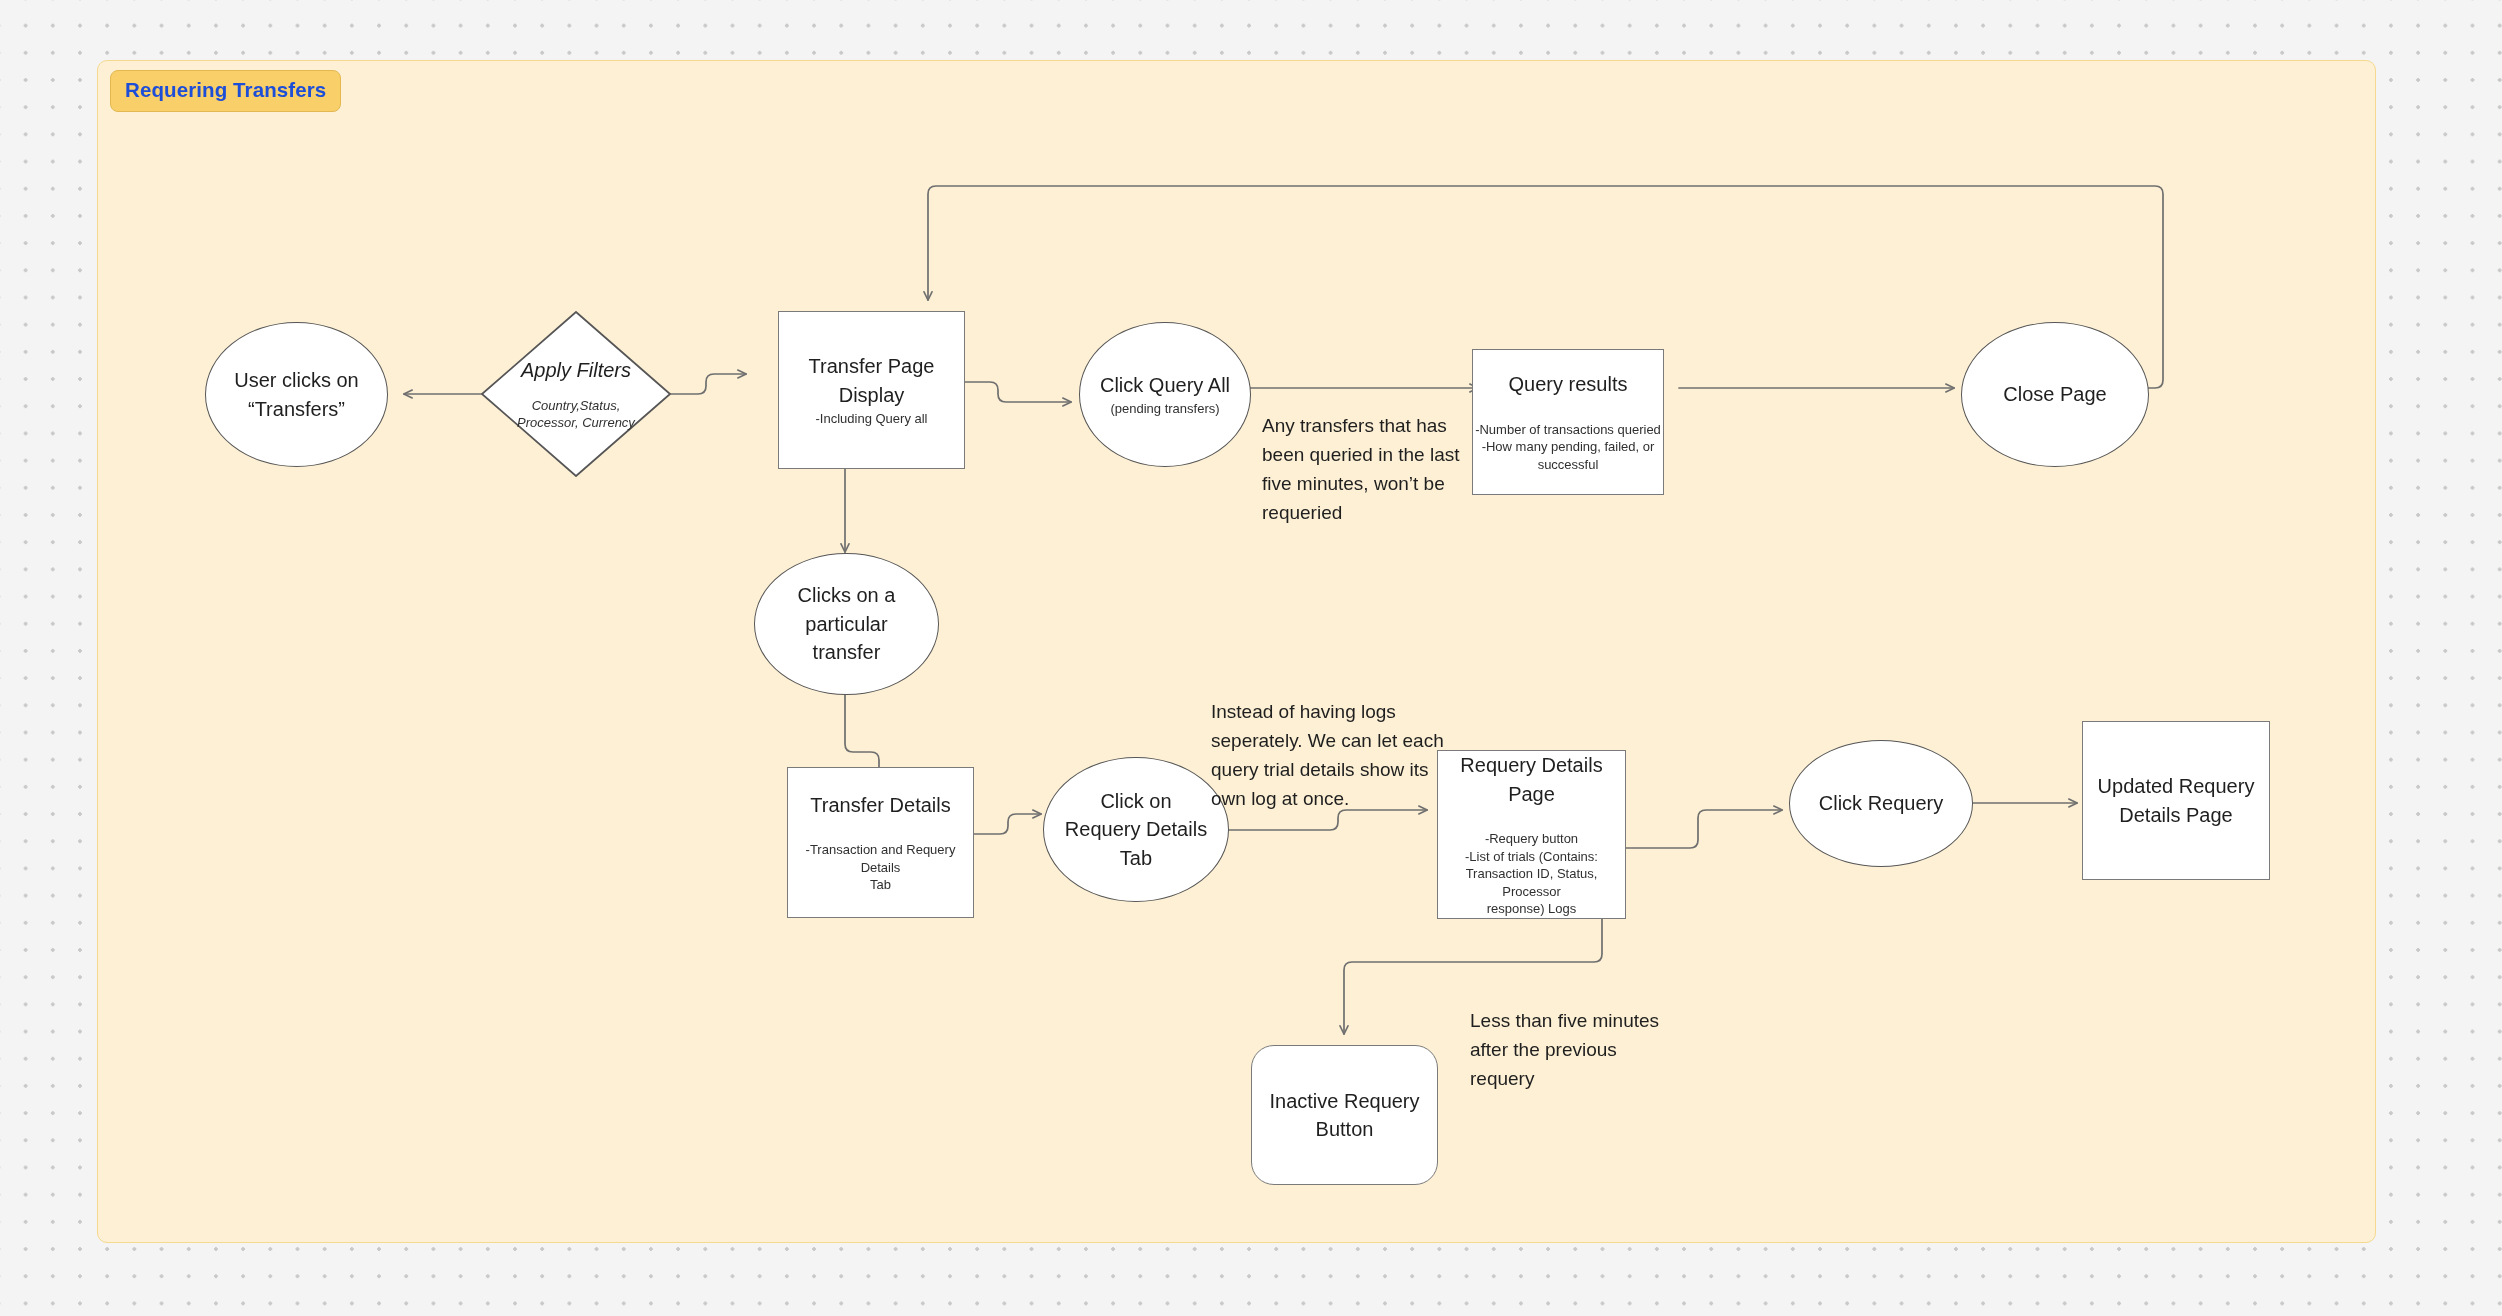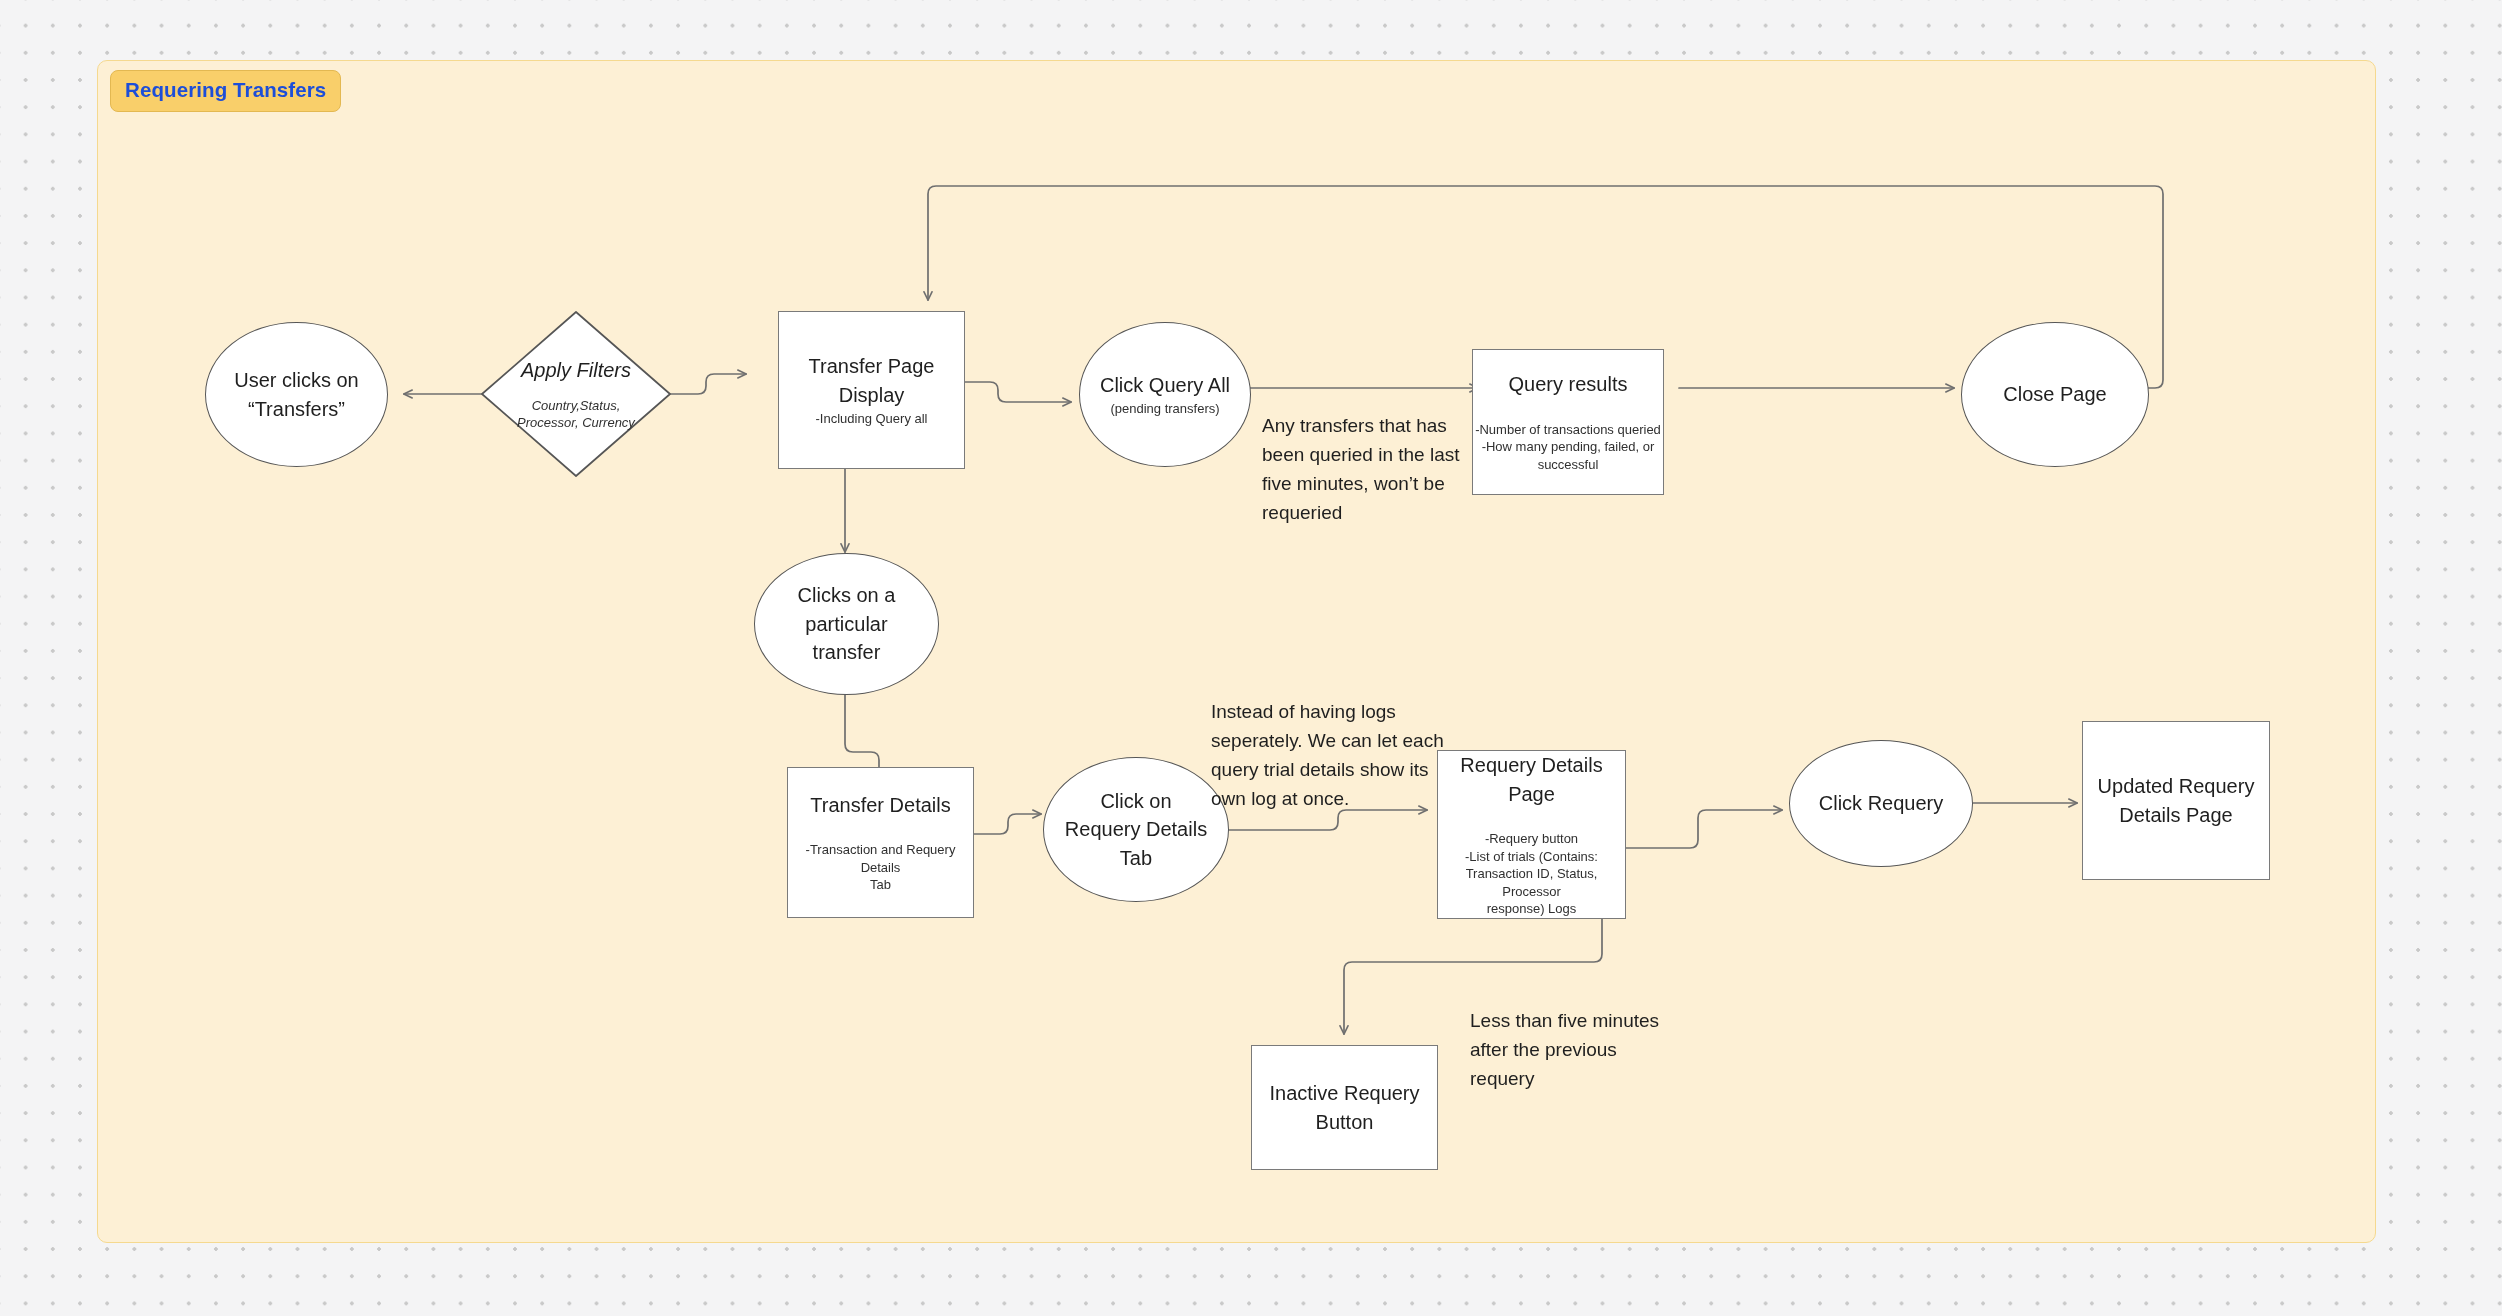--- a/index.html
+++ b/index.html
@@ -241,21 +241,21 @@
 
   <div class="node ellipse" style="left:1789px; top:740px; width:184px; height:127px;">
     <div class="node-title">Click Requery</div>
   </div>
 
   <div class="node rect" style="left:2082px; top:721px; width:188px; height:159px;">
     <div class="node-title">Updated Requery
 Details Page</div>
   </div>
 
-  <div class="node rect" style="left:1251px; top:1045px; width:187px; height:125px;">
+  <div class="node rect" style="left:1251px; top:1045px; width:187px; height:140px;border-radius:23px;">
     <div class="node-title">Inactive Requery
 Button</div>
   </div>
 
   <div class="annotation" style="left:1262px; top:412px; width:200px;">Any transfers that has
 been queried in the last
 five minutes, won’t be
 requeried</div>
 
   <div class="annotation" style="left:1211px; top:698px; width:250px;">Instead of having logs

